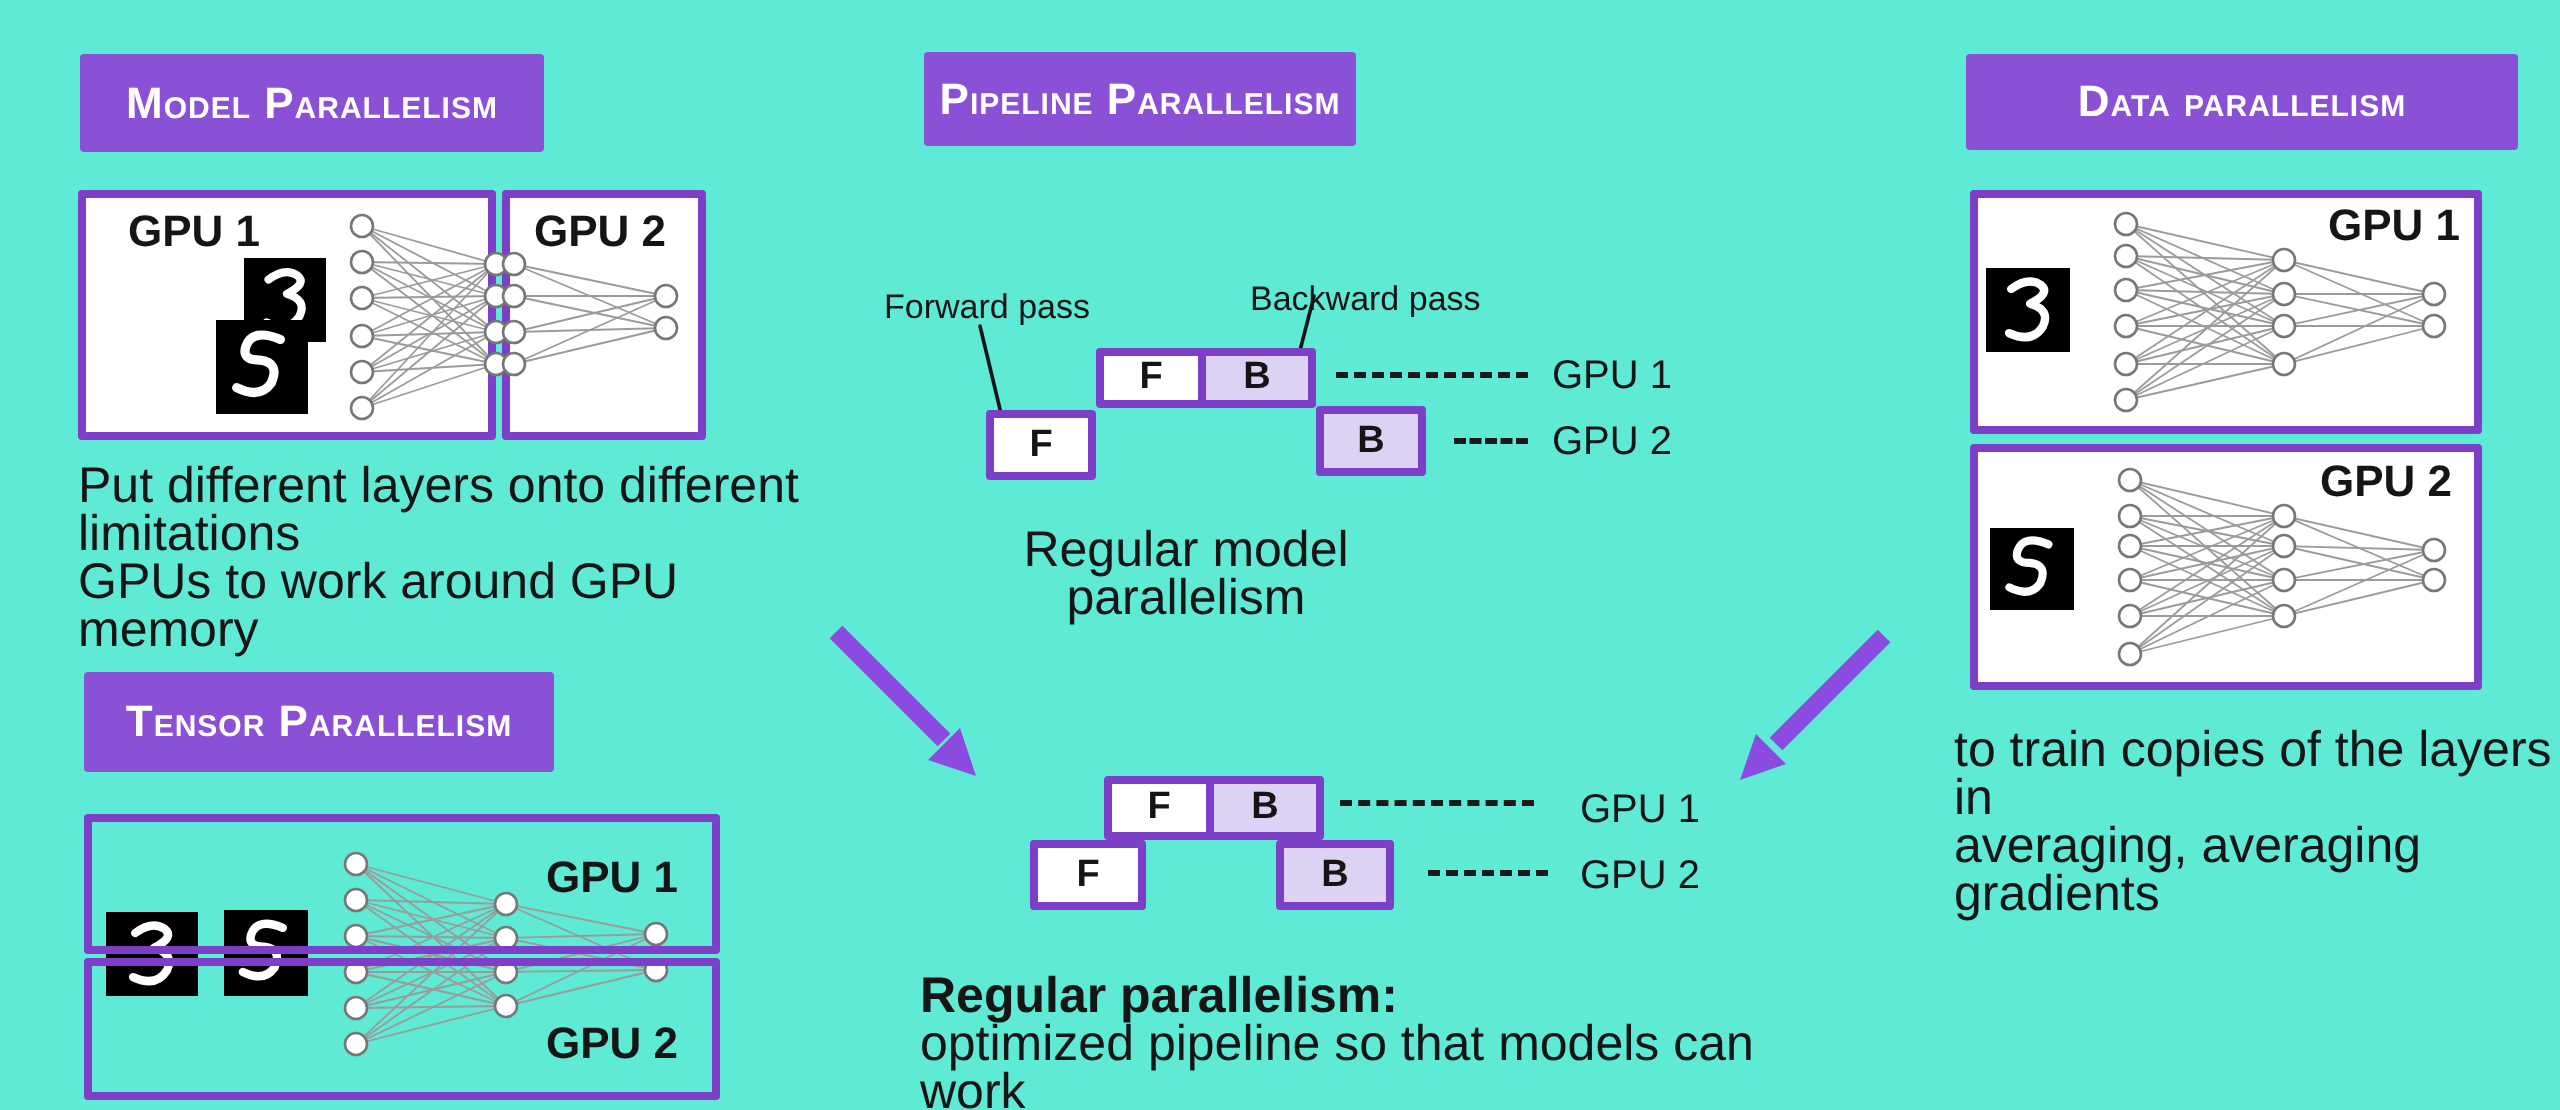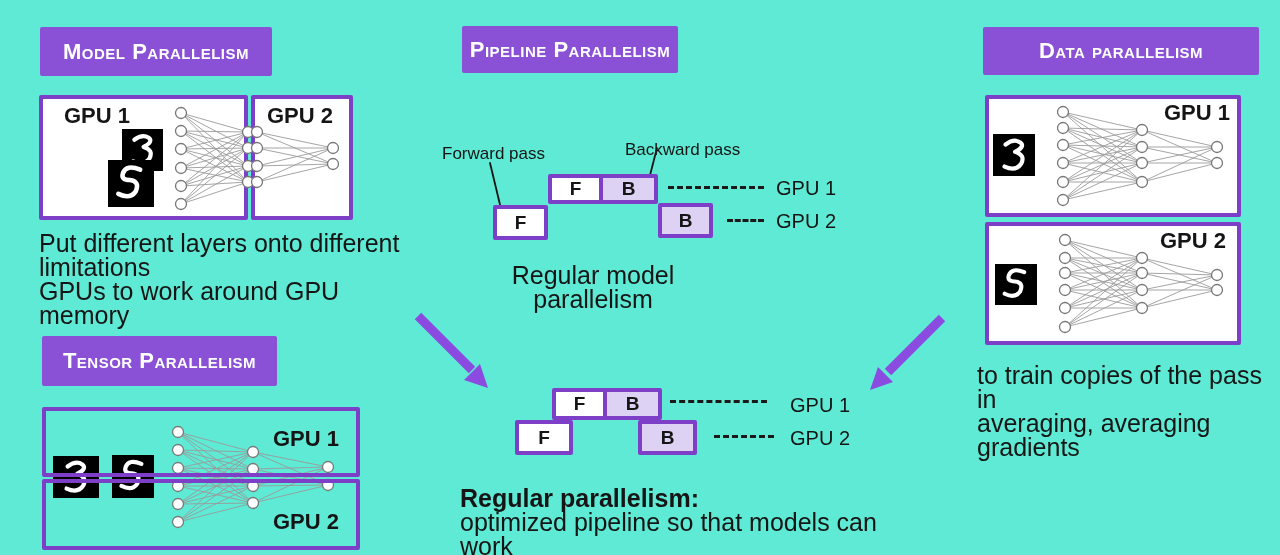--- a/index.html
+++ b/index.html
@@ -299,21 +299,21 @@
       <circle cx="15" cy="99" r="5.5"></circle>
       <circle cx="92" cy="30" r="5.5"></circle>
       <circle cx="92" cy="45" r="5.5"></circle>
       <circle cx="92" cy="62" r="5.5"></circle>
       <circle cx="92" cy="80" r="5.5"></circle>
       <circle cx="167" cy="47" r="5.5"></circle>
       <circle cx="167" cy="62" r="5.5"></circle>
     </svg>
 
   <div class="caption" style="left:977px; top:363px; width:300px;">
-    <div>to train copies of the pass in</div>
+    <div>to train copies of the layers in</div>
     <div>averaging, averaging gradients</div>
   </div>
 
   <div class="badge" style="left:42px; top:336px; width:235px; height:50px;">
     <span>Tensor Parallelism</span>
   </div>
 
   <div class="digit" style="left:53px; top:456px; width:46px; height:42px;">
     <svg viewBox="0 0 40 40">
         <path d="M12 10 Q20 4 26 8 Q31 12 21 17 Q31 20 27 28 Q22 36 11 31"></path>

